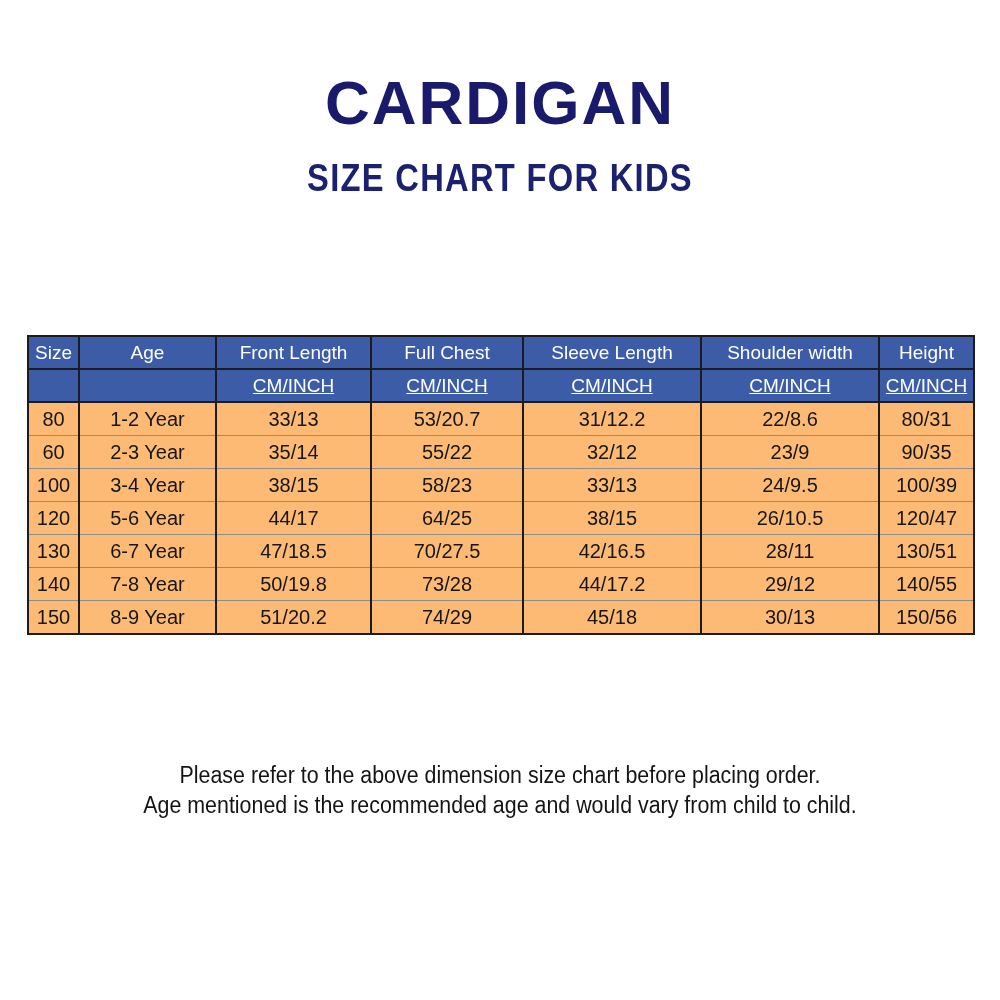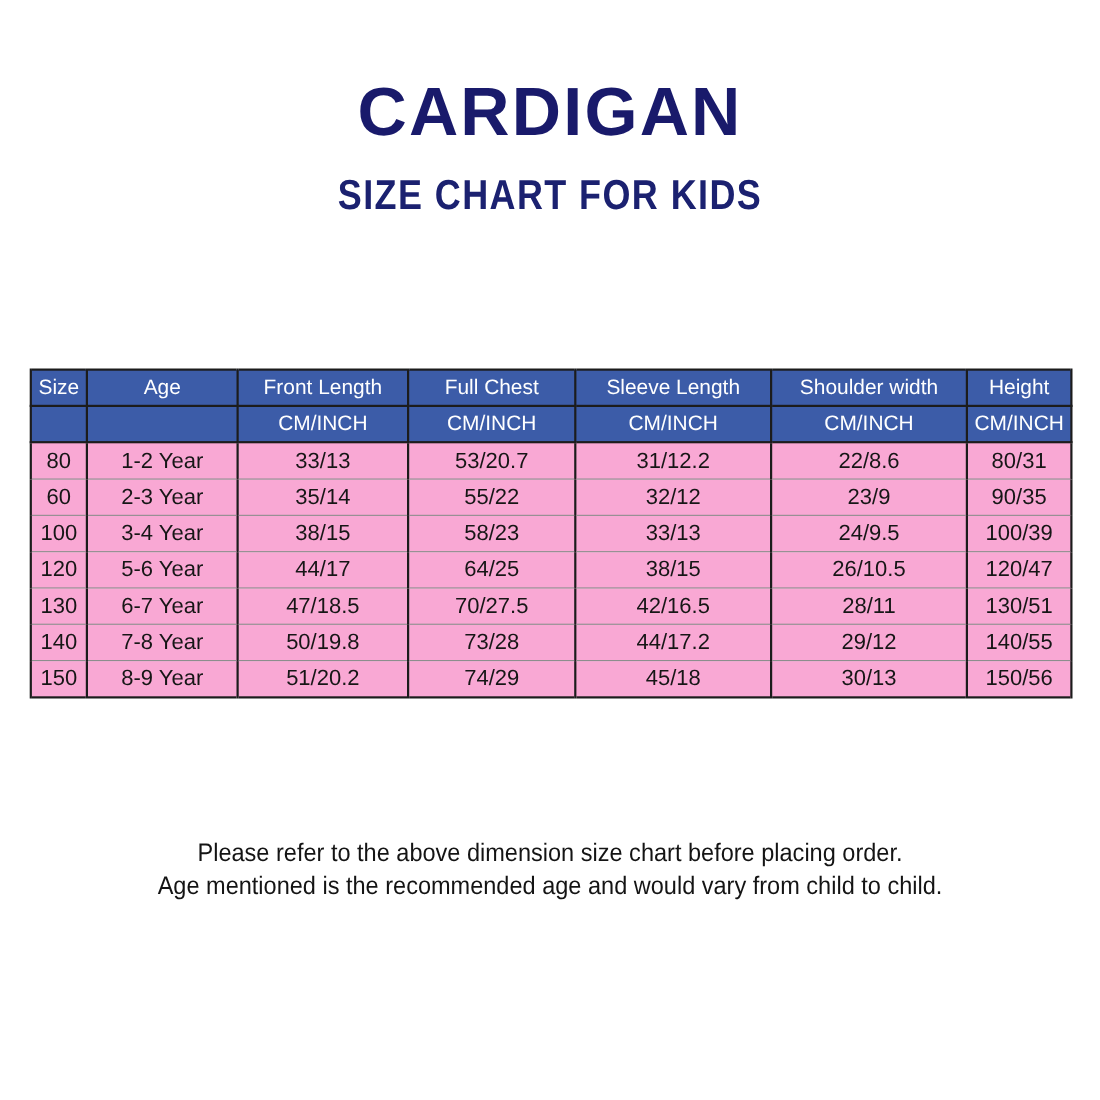--- a/index.html
+++ b/index.html
@@ -84,24 +84,25 @@
     height: 31px;
     line-height: 31px;
     white-space: nowrap;
   }
   thead tr.row-head-top th {
     border-bottom: 2px solid #1c1c1c;
   }
   thead tr.row-head-sub th {
     border-bottom: 2px solid #1c1c1c;
     font-size: 19px;
+    text-decoration: underline;
   }
 
   tbody td {
-    background: #f9a8d4;
+    background: #fdba74;
     color: #161616;
     font-size: 20px;
     height: 32px;
     line-height: 32px;
     border-top: 1px solid #8d8d8d;
     border-bottom: 1px solid #8d8d8d;
     white-space: nowrap;
   }
   tbody tr:last-child td {
     border-bottom: none;

